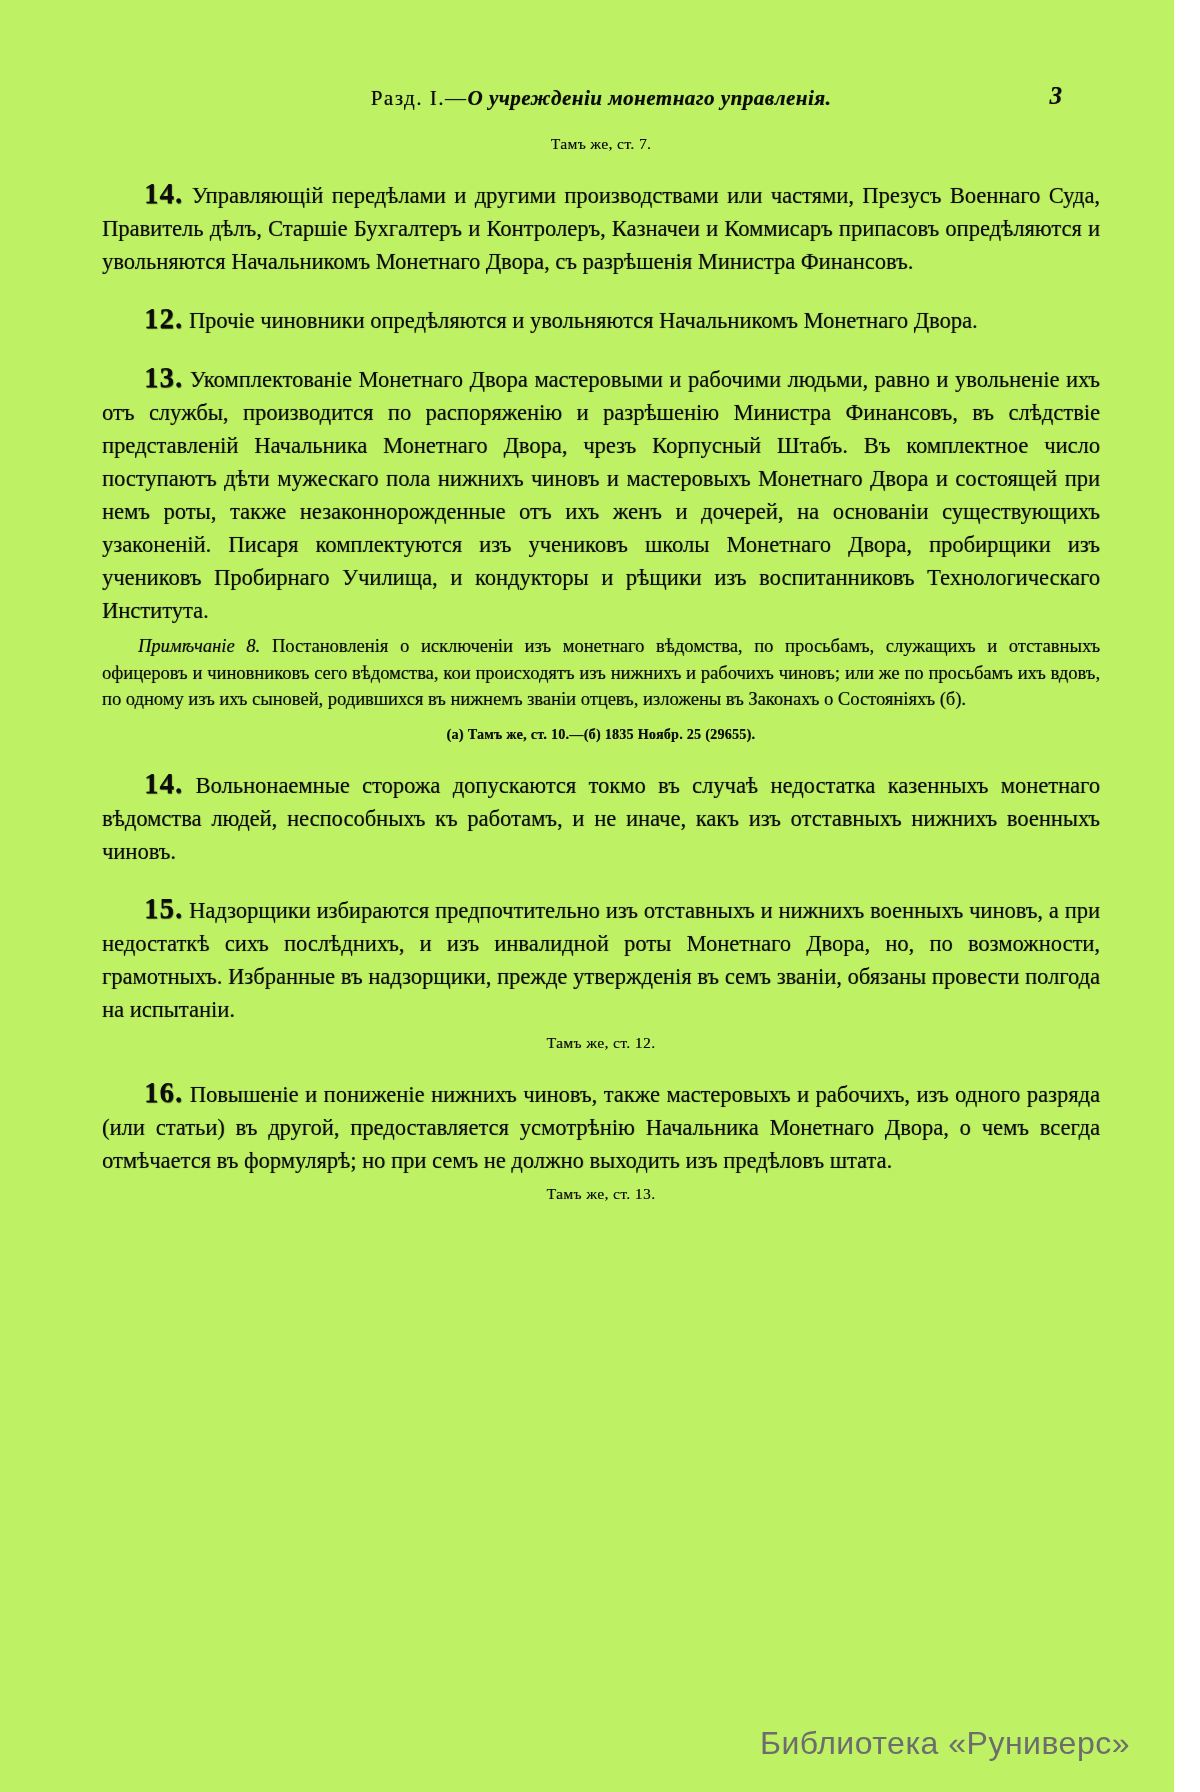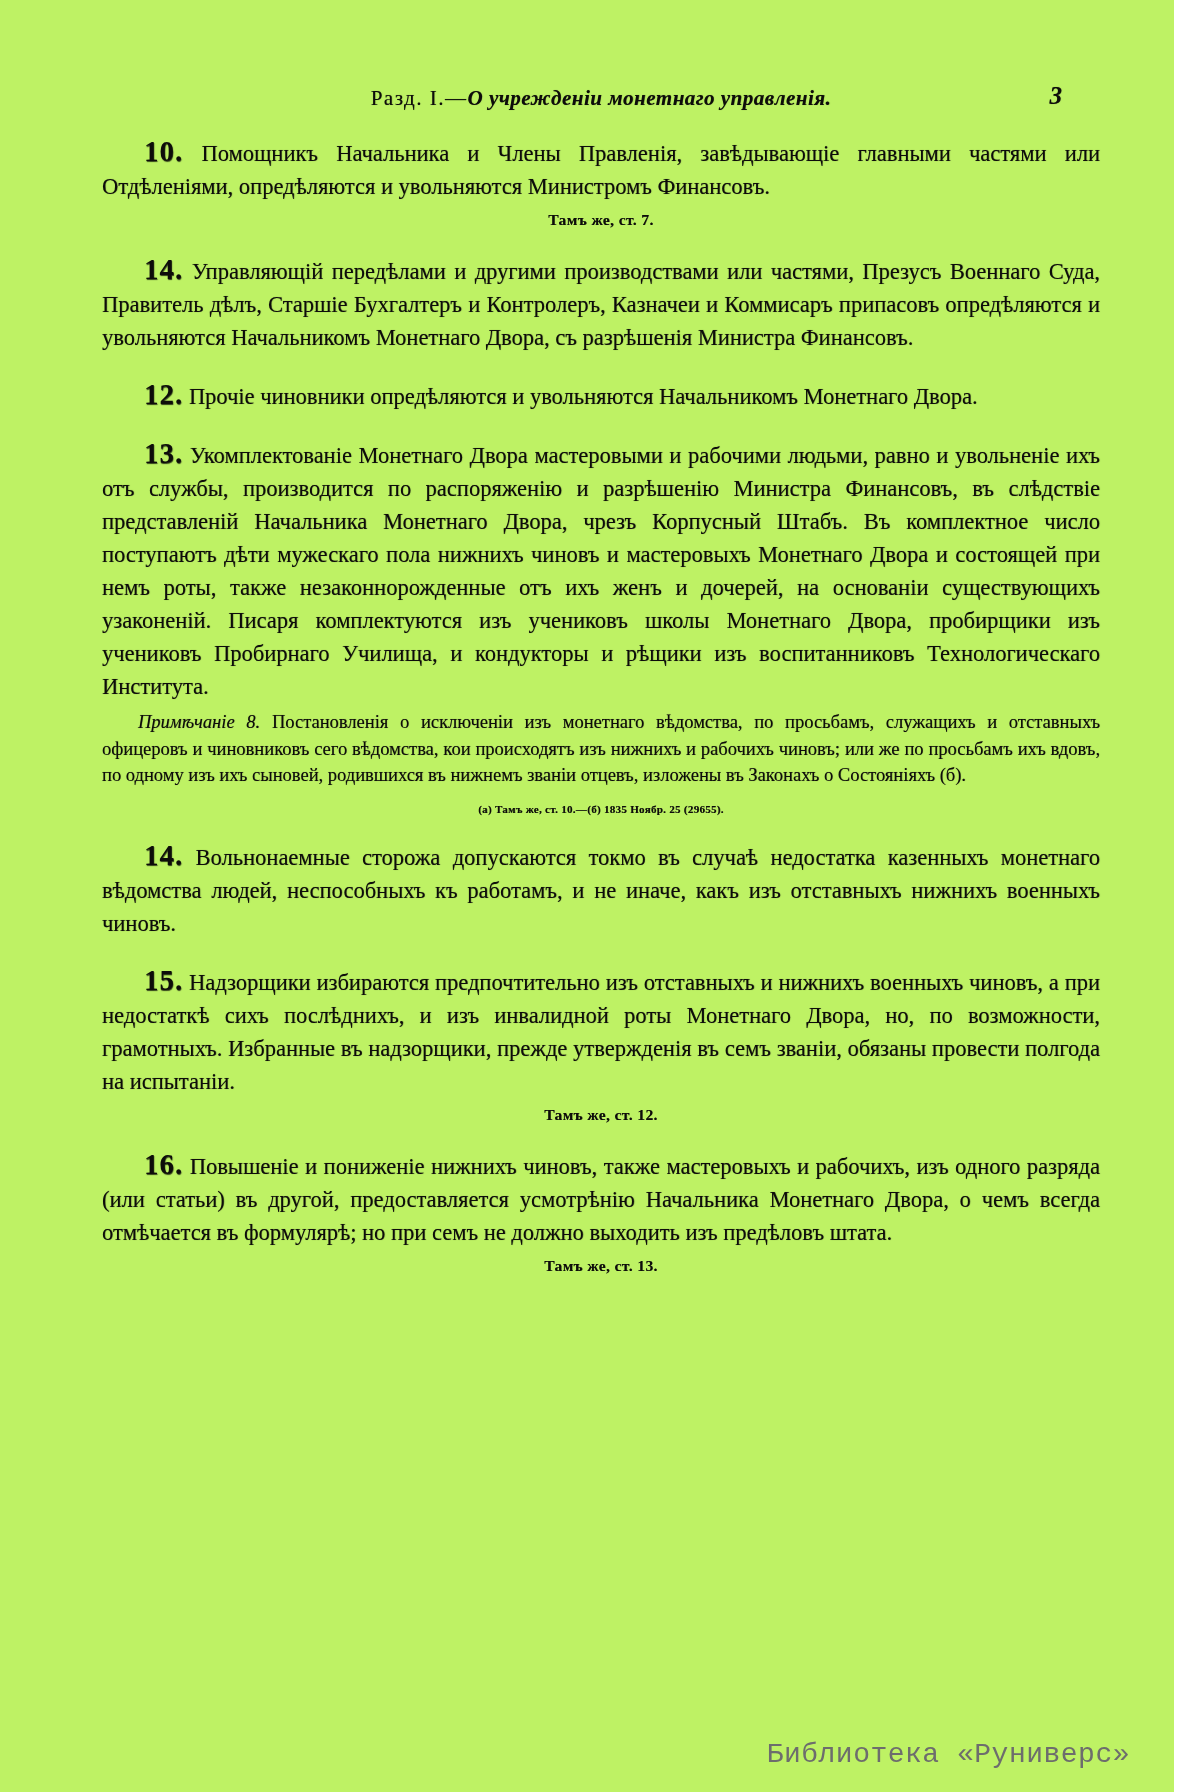--- a/index.html
+++ b/index.html
@@ -54,68 +54,67 @@
   }
   .art-num {
     font-weight: bold;
     font-size: 29px;
     letter-spacing: 1px;
     text-shadow: 0.6px 0.6px 1px rgba(0,0,0,0.75);
   }
   .citation {
     text-align: center;
     font-size: 15.5px;
-    font-weight: bold;
+    font-weight: normal;
     letter-spacing: 0.4px;
     margin: 8px 0 14px 0;
     text-shadow: 0.3px 0.3px 0.6px rgba(10,10,10,0.5);
   }
   
   .note {
     margin: 6px 0 4px 0;
     text-indent: 36px;
     text-align: justify;
     font-size: 18.5px;
     line-height: 26.5px;
     text-shadow: 0.3px 0.3px 0.7px rgba(10,10,10,0.5);
   }
   .note-label {
     font-style: italic;
   }
   .footnote {
     text-align: center;
-    font-size: 11px;
+    font-size: 14px;
     font-weight: bold;
     letter-spacing: 0.3px;
     margin: 14px 0 10px 0;
     text-shadow: 0.3px 0.3px 0.6px rgba(10,10,10,0.55);
   }
   
   .watermark {
     position: absolute;
     right: 44px;
-    bottom: 22px;
-    font-family: Liberation Mono, monospace;
-    font-size: 28px;
+    bottom: 30px;
+    font-family: Liberation Sans, sans-serif;
+    font-size: 32px;
     color: #6d6d6d;
     letter-spacing: 0.5px;
   }
 </style>
 </head>
 <body>
 
 <div class="page">
   <div class="content">
 
     <div class="running-head">
       <span class="section-label">Разд. I.—</span><span class="section-title">О учрежденіи монетнаго управленія.</span>
       <span class="folio">3</span>
     </div>
 
-    <p class="article"><span class="art-num">10.</span> <span>Помощникъ Начальника и Члены Правленія, завѣдывающіе главными частями или Отдѣленіями, опредѣляются и увольняются Министромъ Финансовъ.</span></p>
     <div class="citation">Тамъ же, ст. 7.</div>
 
     <p class="article"><span class="art-num">14.</span> <span>Управляющій передѣлами и другими производствами или частями, Презусъ Военнаго Суда, Правитель дѣлъ, Старшіе Бухгалтеръ и Контролеръ, Казначеи и Коммисаръ припасовъ опредѣляются и увольняются Начальникомъ Монетнаго Двора, съ разрѣшенія Министра Финансовъ.</span></p>
 
     <p class="article"><span class="art-num">12.</span> <span>Прочіе чиновники опредѣляются и увольняются Начальникомъ Монетнаго Двора.</span></p>
 
     <p class="article"><span class="art-num">13.</span> <span>Укомплектованіе Монетнаго Двора мастеровыми и рабочими людьми, равно и увольненіе ихъ отъ службы, производится по распоряженію и разрѣшенію Министра Финансовъ, въ слѣдствіе представленій Начальника Монетнаго Двора, чрезъ Корпусный Штабъ. Въ комплектное число поступаютъ дѣти мужескаго пола нижнихъ чиновъ и мастеровыхъ Монетнаго Двора и состоящей при немъ роты, также незаконнорожденные отъ ихъ женъ и дочерей, на основаніи существующихъ узаконеній. Писаря комплектуются изъ учениковъ школы Монетнаго Двора, пробирщики изъ учениковъ Пробирнаго Училища, и кондукторы и рѣщики изъ воспитанниковъ Технологическаго Института.</span></p>
 
 
     <p class="note"><span class="note-label">Примѣчаніе 8.</span> <span>Постановленія о исключеніи изъ монетнаго вѣдомства, по просьбамъ, служащихъ и отставныхъ офицеровъ и чиновниковъ сего вѣдомства, кои происходятъ изъ нижнихъ и рабочихъ чиновъ; или же по просьбамъ ихъ вдовъ, по одному изъ ихъ сыновей, родившихся въ нижнемъ званіи отцевъ, изложены въ Законахъ о Состояніяхъ (б).</span></p>

